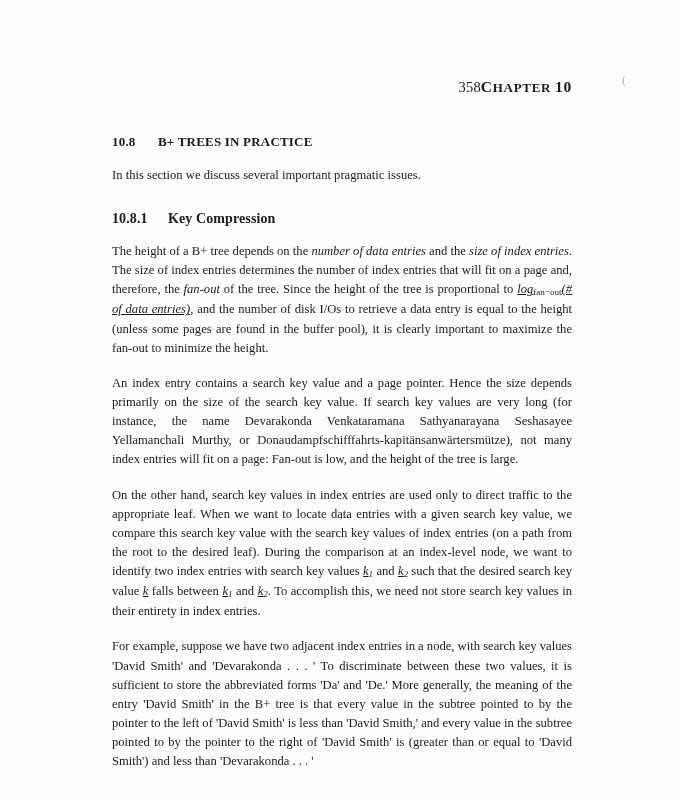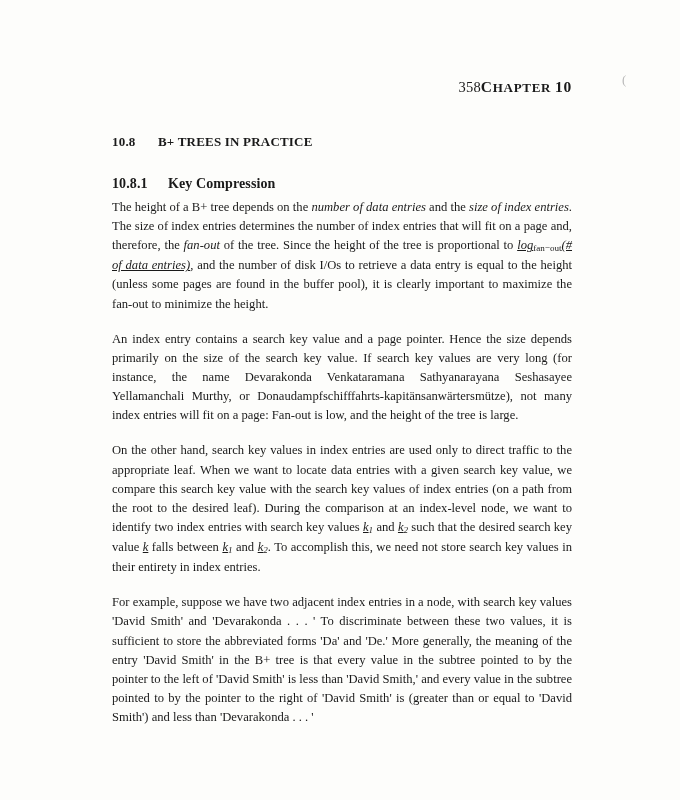--- a/index.html
+++ b/index.html
@@ -54,21 +54,21 @@
   }
   h2.section {
     font-size: 13px;
     font-weight: bold;
     margin: 26px 0 16px 0;
     letter-spacing: 0.2px;
   }
   h3.subsection {
     font-size: 14px;
     font-weight: bold;
-    margin: 26px 0 6px 0;
+    margin: 26px 0 15px 0;
     letter-spacing: 0.1px;
   }
   .num {
     display: inline-block;
     min-width: 46px;
   }
   .num3 {
     display: inline-block;
     min-width: 56px;
   }
@@ -114,20 +114,21 @@
         <span class="sc">C</span><span>HAPTER</span>
         <span class="sc">10</span>
       </div>
     </div>
 
 
     <h2 class="section">
       <span class="num">10.8</span><span>B+ TREES IN PRACTICE</span>
     </h2>
 
+    <p>In this section we discuss several important pragmatic issues.</p>
 
     <h3 class="subsection">
       <span class="num3">10.8.1</span><span>Key Compression</span>
     </h3>
 
     <p><span>The height of a B+ tree depends on the </span><i>number of data entries</i><span> and the </span><i>size of index entries</i><span>. The size of index entries determines the number of index entries that will fit on a page and, therefore, the </span><i>fan-out</i><span> of the tree. Since the height of the tree is proportional to </span><span class="mathit">log</span><sub class="logsub">fan−out</sub><span class="mathit">(# of data entries)</span><span>, and the number of disk I/Os to retrieve a data entry is equal to the height (unless some pages are found in the buffer pool), it is clearly important to maximize the fan-out to minimize the height.</span></p>
 
     <p>An index entry contains a search key value and a page pointer. Hence the size depends primarily on the size of the search key value. If search key values are very long (for instance, the name Devarakonda Venkataramana Sathyanarayana Seshasayee Yellamanchali Murthy, or Donaudampfschifffahrts-kapitänsanwärtersmütze), not many index entries will fit on a page: Fan-out is low, and the height of the tree is large.</p>
 
     <p><span>On the other hand, search key values in index entries are used only to direct traffic to the appropriate leaf. When we want to locate data entries with a given search key value, we compare this search key value with the search key values of index entries (on a path from the root to the desired leaf). During the comparison at an index-level node, we want to identify two index entries with search key values </span><span class="mathit">k</span><sub class="sub-math">1</sub><span> and </span><span class="mathit">k</span><sub class="sub-math">2</sub><span> such that the desired search key value </span><span class="mathit">k</span><span> falls between </span><span class="mathit">k</span><sub class="sub-math">1</sub><span> and </span><span class="mathit">k</span><sub class="sub-math">2</sub><span>. To accomplish this, we need not store search key values in their entirety in index entries.</span></p>

